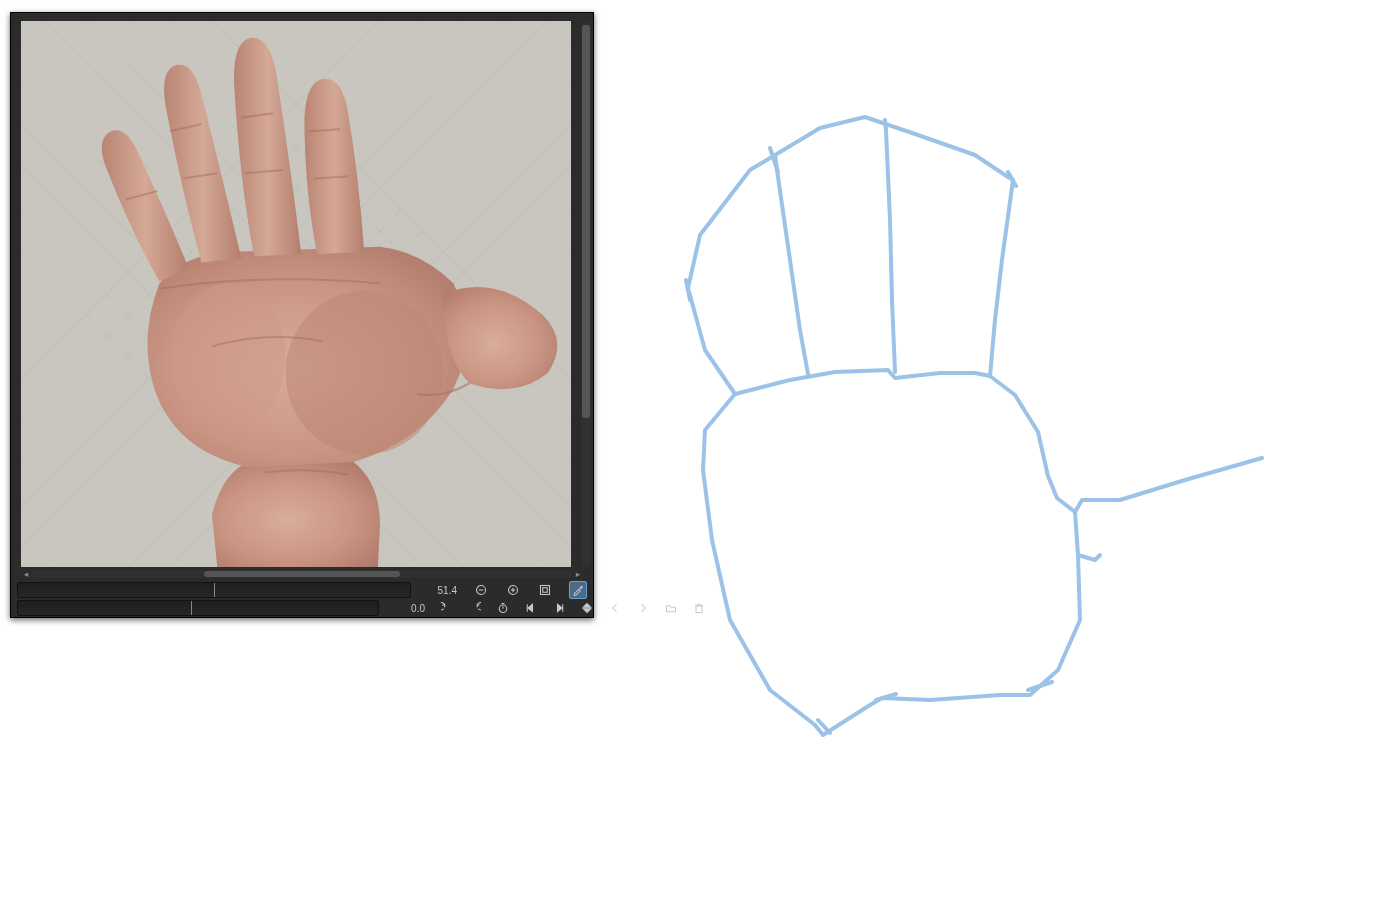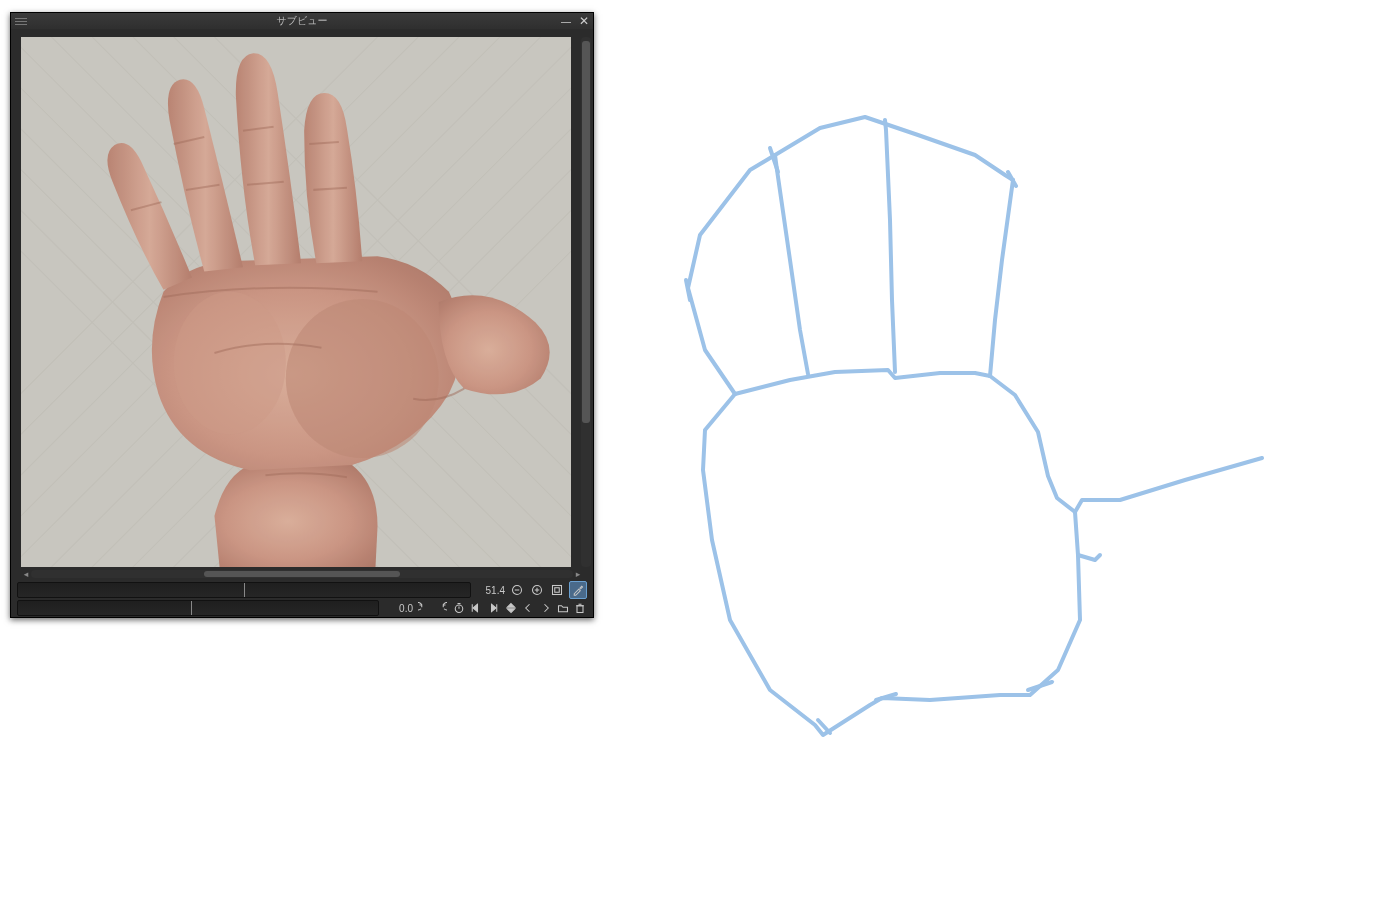--- a/index.html
+++ b/index.html
@@ -134,21 +134,21 @@
     background: #555;
     border-radius: 3px;
   }
 
   
   .toolbar-row {
     height: 18px;
     display: flex;
     align-items: center;
     padding: 0 6px;
-    gap: 4px;
+    gap: 16px;
   }
   .toolbar-row.zoom { margin-top: 2px; }
   .toolbar-row.rot  { }
 
   .long-slider {
     flex: 1;
     height: 14px;
     background: linear-gradient(#1f1f1f,#262626);
     border: 1px solid #111;
     border-radius: 2px;
@@ -226,32 +226,20 @@
   <path d="M 686 280 L 690 300"></path>
   <path d="M 770 148 L 778 172"></path>
   <path d="M 1008 172 L 1016 186"></path>
   <path d="M 818 720 L 830 733"></path>
   <path d="M 1028 690 L 1052 682"></path>
   <path d="M 876 700 L 896 694"></path>
 </svg>
 
 <div class="subview-window">
 
-  <div class="titlebar">
-    <div class="burger">
-      <div></div>
-        <div></div>
-        <div></div>
-    </div>
-    <span>サブビュー</span>
-    <div class="controls">
-      <div>—</div>
-      <div class="close">✕</div>
-    </div>
-  </div>
 
   <div class="viewport-wrap">
     <div class="viewport">
 
       <svg viewBox="0 0 560 520" preserveAspectRatio="xMidYMid slice">
 
         <rect x="0" y="0" width="560" height="520" fill="#d9d7cf"></rect>
         <rect x="0" y="0" width="560" height="520" fill="#cfccc2" opacity="0.35"></rect>
         <g opacity="0.25" stroke="#bbb8ae" stroke-width="1">
 

